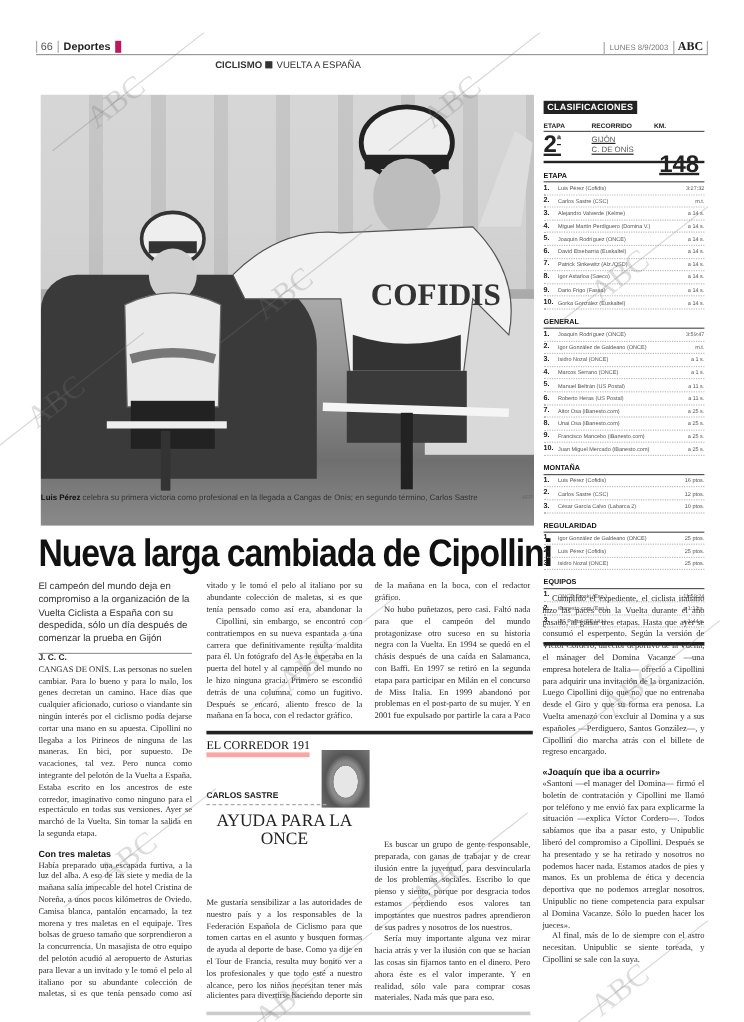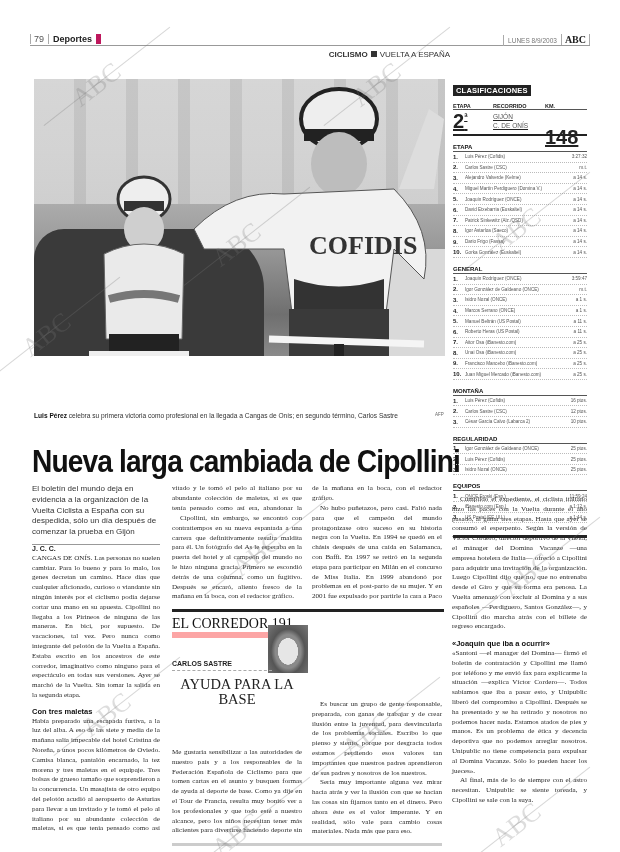--- a/index.html
+++ b/index.html
@@ -7,26 +7,26 @@
   body { position: relative; font-family: "Liberation Serif", serif; color: #222; }
 
   
   .hdr { position: absolute; left: 30px; right: 30px; top: 34px; height: 12px; border-bottom: 1px solid #999; }
   .hdr .left { position: absolute; left: 0; top: 0; font-family: "Liberation Sans", sans-serif; font-size: 9px; color: #555; }
   .hdr .left .pg { display: inline-block; border-left: 1px solid #aaa; padding: 0 4px 0 3px; }
   .hdr .left .sec { display: inline-block; font-weight: bold; color: #222; border-left: 1px solid #aaa; border-right: 5px solid #be185d; padding: 0 4px; }
   .hdr .right { position: absolute; right: 0; top: 0; font-family: "Liberation Sans", sans-serif; font-size: 6.5px; color: #777; }
   .hdr .right .date { display: inline-block; border-left: 1px solid #aaa; padding: 2px 4px; }
   .hdr .right .brand { display: inline-block; font-family: "Liberation Serif", serif; font-weight: bold; font-size: 10px; color: #222; border-left: 1px solid #aaa; border-right: 1px solid #aaa; padding: 0 3px; }
-  .kicker { position: absolute; top: 50px; left: 30px; width: 420px; text-align: right; font-family: "Liberation Sans", sans-serif; font-size: 8px; color: #333; }
+  .kicker { position: absolute; top: 50px; left: 30px; width: 420px; text-align: center; font-family: "Liberation Sans", sans-serif; font-size: 8px; color: #333; }
   .kicker b { font-weight: bold; }
   .kicker .sq { display: inline-block; width: 6px; height: 6px; background: #333; margin: 0 3px; vertical-align: 0; }
 
   
-  .photo { position: absolute; left: 34px; top: 79px; width: 411px; height: 277px; overflow: hidden;
+  .photo { position: absolute; left: 34px; top: 79px; width: 411px; height: 359px; overflow: hidden;
     background: linear-gradient(180deg, #cfcfcf 0%, #bdbdbd 30%, #9a9a9a 60%, #6f6f6f 85%, #8a8a8a 100%); }
   .photo .bg1 { position: absolute; left: 0; top: 0; width: 100%; height: 45%; background: repeating-linear-gradient(90deg, #d8d8d8 0 40px, #c4c4c4 40px 52px); opacity: .8; }
   .photo .car { position: absolute; left: 0; top: 150px; width: 230px; height: 170px; background: #3a3a3a; border-radius: 30px 60px 0 0; }
   .photo .car2 { position: absolute; left: 320px; top: 170px; width: 100px; height: 130px; background: #d9d9d9; }
   .photo .rider1 { position: absolute; left: 50px; top: 80px; width: 110px; height: 250px; }
   .photo .rider2 { position: absolute; left: 160px; top: 0px; width: 250px; height: 329px; }
   .caption { position: absolute; left: 34px; top: 412px; width: 400px; font-family: "Liberation Sans", sans-serif; font-size: 6.6px; color: #333; }
   .caption b { font-weight: bold; color: #111; }
   .credit { position: absolute; left: 435px; top: 412px; font-family: "Liberation Sans", sans-serif; font-size: 4.5px; color: #666; }
 
@@ -35,21 +35,21 @@
 
   
   .side { position: absolute; left: 453px; top: 79px; width: 134px; font-family: "Liberation Sans", sans-serif; }
   .side .tag { display: inline-block; background: #222; color: #fff; font-weight: bold; font-size: 7.5px; padding: 1px 3px; letter-spacing: .2px; }
   .side .stage-hdr { margin-top: 6px; display: flex; font-size: 5.5px; font-weight: bold; color: #222; }
   .side .stage-hdr span { border-bottom: 1px solid #555; }
   .side .stage { display: flex; align-items: center; border-bottom: 2px solid #222; padding-bottom: 2px; height: 26px; text-decoration: underline; }
   .side .stage .num { font-size: 20px; font-weight: bold; width: 40px; }
   .side .stage .num sup { font-size: 9px; text-decoration: underline; }
   .side .stage .route { font-size: 6.5px; color: #555; width: 52px; line-height: 9px; }
-  .side .stage .km { font-size: 20px; font-weight: bold; text-align: left; flex: 1; margin-top: 32px; }
+  .side .stage .km { font-size: 20px; font-weight: bold; text-align: center; flex: 1; margin-top: 32px; }
   .side h4 { margin-top: 8px; font-size: 6px; font-weight: bold; color: #111; border-bottom: 1px solid #555; padding-bottom: 1px; }
   .side .row { display: flex; font-size: 4.6px; color: #555; height: 10.6px; align-items: center; border-bottom: 1px dotted #bbb; }
   .side .row .p { width: 12px; font-weight: bold; font-size: 6px; color: #222; }
   .side .row .n { flex: 1; white-space: nowrap; overflow: hidden; }
   .side .row .t { text-align: right; }
   .side .endbar { margin-top: 12px; border-bottom: 3px solid #222; }
 
   
   .col { position: absolute; font-size: 7.1px; line-height: 9.8px; text-align: justify; color: #2a2a2a; }
   .col p { text-indent: 8px; }
@@ -59,35 +59,35 @@
   .subh { font-family: "Liberation Sans", sans-serif; font-weight: bold; font-size: 7.5px; color: #111; margin-top: 7px; }
 
   .c1 { left: 32px; top: 544px; width: 128px; }
   .c2 { left: 172px; top: 484px; width: 130px; }
   .c3 { left: 312px; top: 484px; width: 130px; }
   .c4 { left: 452px; top: 495px; width: 135px; }
   .c2b { left: 172px; top: 748px; width: 130px; }
   .c3b { left: 312px; top: 690px; width: 130px; }
 
   .boxrule { position: absolute; left: 172px; top: 609px; width: 272px; border-top: 3px solid #222; }
-  .corredor { position: absolute; left: 172px; top: 616px; font-size: 14px; color: #111; border-bottom: 6px solid #fca5a5; }
+  .corredor { position: absolute; left: 172px; top: 616px; font-size: 10px; color: #111; border-bottom: 4px solid #fca5a5; }
   .corr-name { position: absolute; left: 172px; top: 660px; width: 100px; font-family: "Liberation Sans", sans-serif; font-weight: bold; font-size: 7px; color: #222; border-bottom: 1px dashed #aaa; padding-bottom: 3px; }
   .portrait { position: absolute; left: 268px; top: 625px; width: 40px; height: 48px; background: radial-gradient(ellipse at 50% 55%, #e6e6e6 0 35%, #8a8a8a 36% 45%, #555 60%, #777 100%); }
   .opinion-title { position: absolute; left: 172px; top: 677px; width: 130px; text-align: center; font-size: 14.5px; line-height: 15px; color: #222; }
   .bottomrule { position: absolute; left: 172px; top: 843px; width: 270px; border-top: 3px solid #ccc; }
 
   .wm { position: absolute; font-family: "Liberation Serif", serif; font-size: 26px; color: rgba(120,120,120,.25); transform: rotate(-38deg); pointer-events: none; }
   .wm::after { content: ""; position: absolute; left: -40px; top: 14px; width: 160px; border-top: 1px solid rgba(120,120,120,.3); }
 </style>
 </head>
 <body>
 
 <div class="hdr">
   <div class="left">
-    <span class="pg">79</span><span class="sec">Deportes</span>
+    <span class="pg">66</span><span class="sec">Deportes</span>
   </div>
   <div class="right">
     <span class="date">LUNES 8/9/2003</span><span class="brand">ABC</span>
   </div>
 </div>
 <div class="kicker">
   <b>CICLISMO</b><span class="sq"></span><span>VUELTA A ESPAÑA</span>
 </div>
 
 <div class="photo">
@@ -301,21 +301,21 @@
       <div class="row">
         <span class="p">3.</span>
         <span class="n">US Postal (EE.UU.)</span>
         <span class="t">a 1:44 s.</span>
       </div>
     </div>
 
   <div class="endbar"></div>
 </div>
 
-<div class="lead">El boletín del mundo deja en evidencia a la organización de la Vuelta Ciclista a España con su despedida, sólo un día después de comenzar la prueba en Gijón</div>
+<div class="lead">El campeón del mundo deja en compromiso a la organización de la Vuelta Ciclista a España con su despedida, sólo un día después de comenzar la prueba en Gijón</div>
 <div class="col c1">
   <div class="byline" style="margin-top:0">J. C. C.</div>
   <p class="noind" style="height:146px;overflow:hidden">CANGAS DE ONÍS. Las personas no suelen cambiar. Para lo bueno y para lo malo, los genes decretan un camino. Hace días que cualquier aficionado, curioso o viandante sin ningún interés por el ciclismo podía dejarse cortar una mano en su apuesta. Cipollini no llegaba a los Pirineos de ninguna de las maneras. En bici, por supuesto. De vacaciones, tal vez. Pero nunca como integrante del pelotón de la Vuelta a España. Estaba escrito en los ancestros de este corredor, imaginativo como ninguno para el espectáculo en todas sus versiones. Ayer se marchó de la Vuelta. Sin tomar la salida en la segunda etapa.</p>
   <div class="subh">Con tres maletas</div>
   <p class="noind" style="height:118px;overflow:hidden">Había preparado una escapada furtiva, a la luz del alba. A eso de las siete y media de la mañana salía impecable del hotel Cristina de Noreña, a unos pocos kilómetros de Oviedo. Camisa blanca, pantalón encarnado, la tez morena y tres maletas en el equipaje. Tres bolsas de grueso tamaño que sorprendieron a la concurrencia. Un masajista de otro equipo del pelotón acudió al aeropuerto de Asturias para llevar a un invitado y le tomó el pelo al italiano por su abundante colección de maletas, si es que tenía pensado como así era, abandonar la carrera a las primeras de cambio.</p>
 </div>
 
 <div class="col c2">
   <p class="noind" style="height:30px;overflow:hidden;" id="p2cont">vitado y le tomó el pelo al italiano por su abundante colección de maletas, si es que tenía pensado como así era, abandonar la carrera a las primeras de cambio.</p>
   <p style="height:88px;overflow:hidden">Cipollini, sin embargo, se encontró con contratiempos en su nueva espantada a una carrera que definitivamente resulta maldita para él. Un fotógrafo del As le esperaba en la puerta del hotel y al campeón del mundo no le hizo ninguna gracia. Primero se escondió detrás de una columna, como un fugitivo. Después se encaró, aliento fresco de la mañana en la boca, con el redactor gráfico.</p>
@@ -330,27 +330,27 @@
   <p>Cumplido el expediente, el ciclista italiano hizo las paces con la Vuelta durante el año pasado, al ganar tres etapas. Hasta que ayer se consumó el esperpento. Según la versión de Víctor Cordero, director deportivo de la Vuelta, el mánager del Domina Vacanze —una empresa hotelera de Italia— ofreció a Cipollini para adquirir una invitación de la organización. Luego Cipollini dijo que no, que no entrenaba desde el Giro y que su forma era penosa. La Vuelta amenazó con excluir al Domina y a sus españoles —Perdiguero, Santos González—, y Cipollini dio marcha atrás con el billete de regreso encargado.</p>
   <div class="subh">«Joaquín que iba a ocurrir»</div>
   <p class="noind">«Santoni —el manager del Domina— firmó el boletín de contratación y Cipollini me llamó por teléfono y me envió fax para explicarme la situación —explica Víctor Cordero—. Todos sabíamos que iba a pasar esto, y Unipublic liberó del compromiso a Cipollini. Después se ha presentado y se ha retirado y nosotros no podemos hacer nada. Estamos atados de pies y manos. Es un problema de ética y decencia deportiva que no podemos arreglar nosotros. Unipublic no tiene competencia para expulsar al Domina Vacanze. Sólo lo pueden hacer los jueces».</p>
   <p>Al final, más de lo de siempre con el astro necesitan. Unipublic se siente toreada, y Cipollini se sale con la suya.</p>
 </div>
 
 <div class="boxrule"></div>
 <div class="corredor">EL CORREDOR 191</div>
 <div class="portrait"></div>
 <div class="corr-name">CARLOS SASTRE</div>
-<div class="opinion-title">AYUDA PARA LA BASE</div>
+<div class="opinion-title">AYUDA PARA LA ONCE</div>
 <div class="col c2b">
   <p class="noind" style="height:88px;overflow:hidden">Me gustaría sensibilizar a las autoridades de nuestro país y a los responsables de la Federación Española de Ciclismo para que tomen cartas en el asunto y busquen formas de ayuda al deporte de base. Como ya dije en el Tour de Francia, resulta muy bonito ver a los profesionales y que todo esté a nuestro alcance, pero los niños necesitan tener más alicientes para divertirse haciendo deporte sin objetivos. No se trata de conseguir una ayuda económica.</p>
 </div>
 <div class="col c3b" style="top:700px">
   <p>Es buscar un grupo de gente responsable, preparada, con ganas de trabajar y de crear ilusión entre la juventud, para desvincularla de los problemas sociales. Escribo lo que pienso y siento, porque por desgracia todos estamos perdiendo esos valores tan importantes que nuestros padres aprendieron de sus padres y nosotros de los nuestros.</p>
-  <p>Sería muy importante alguna vez mirar hacia atrás y ver la ilusión con que se hacían las cosas sin fijarnos tanto en el dinero. Pero ahora éste es el valor imperante. Y en realidad, sólo vale para cambio cosas materiales. Nada más que para eso.</p>
+  <p>Sería muy importante alguna vez mirar hacia atrás y ver la ilusión con que se hacían las cosas sin fijarnos tanto en el dinero. Pero ahora éste es el valor imperante. Y en realidad, sólo vale para comprar cosas materiales. Nada más que para eso.</p>
 </div>
 <div class="bottomrule"></div>
 
 <div class="wm" style="left:70px;top:70px">ABC</div>
 <div class="wm" style="left:350px;top:70px">ABC</div>
 <div class="wm" style="left:210px;top:230px">ABC</div>
 <div class="wm" style="left:490px;top:215px">ABC</div>
 <div class="wm" style="left:20px;top:320px">ABC</div>
 <div class="wm" style="left:230px;top:540px">ABC</div>
 <div class="wm" style="left:500px;top:560px">ABC</div>

